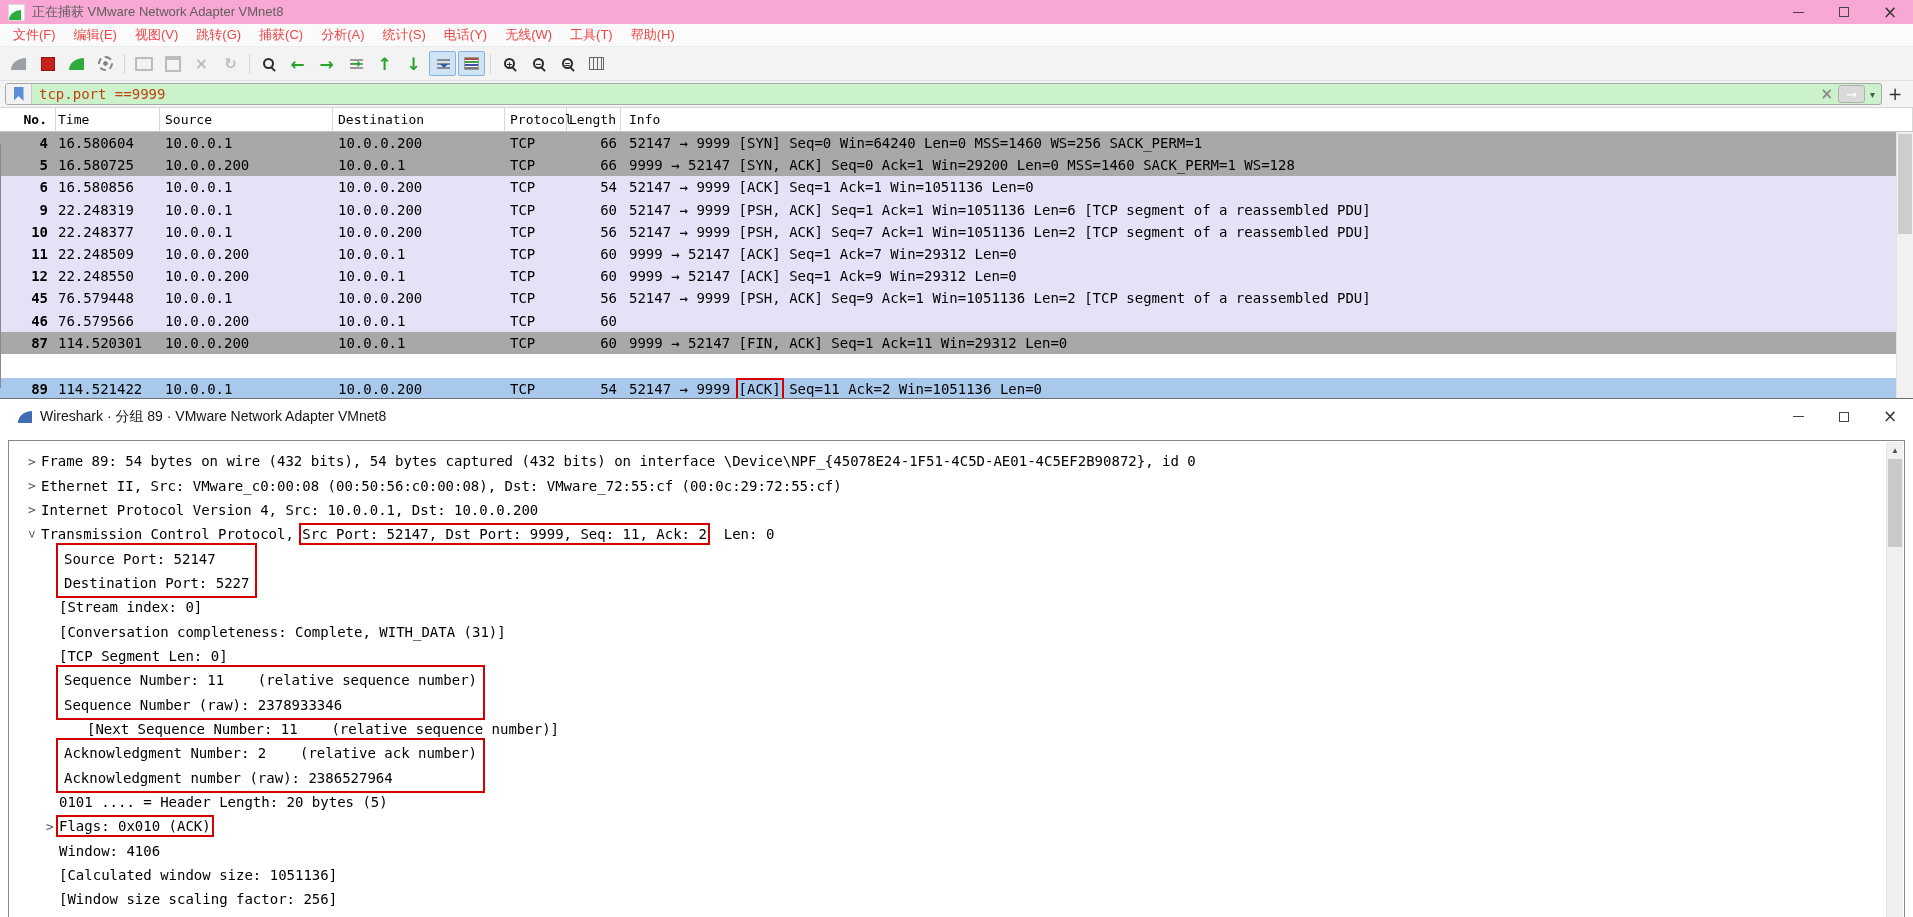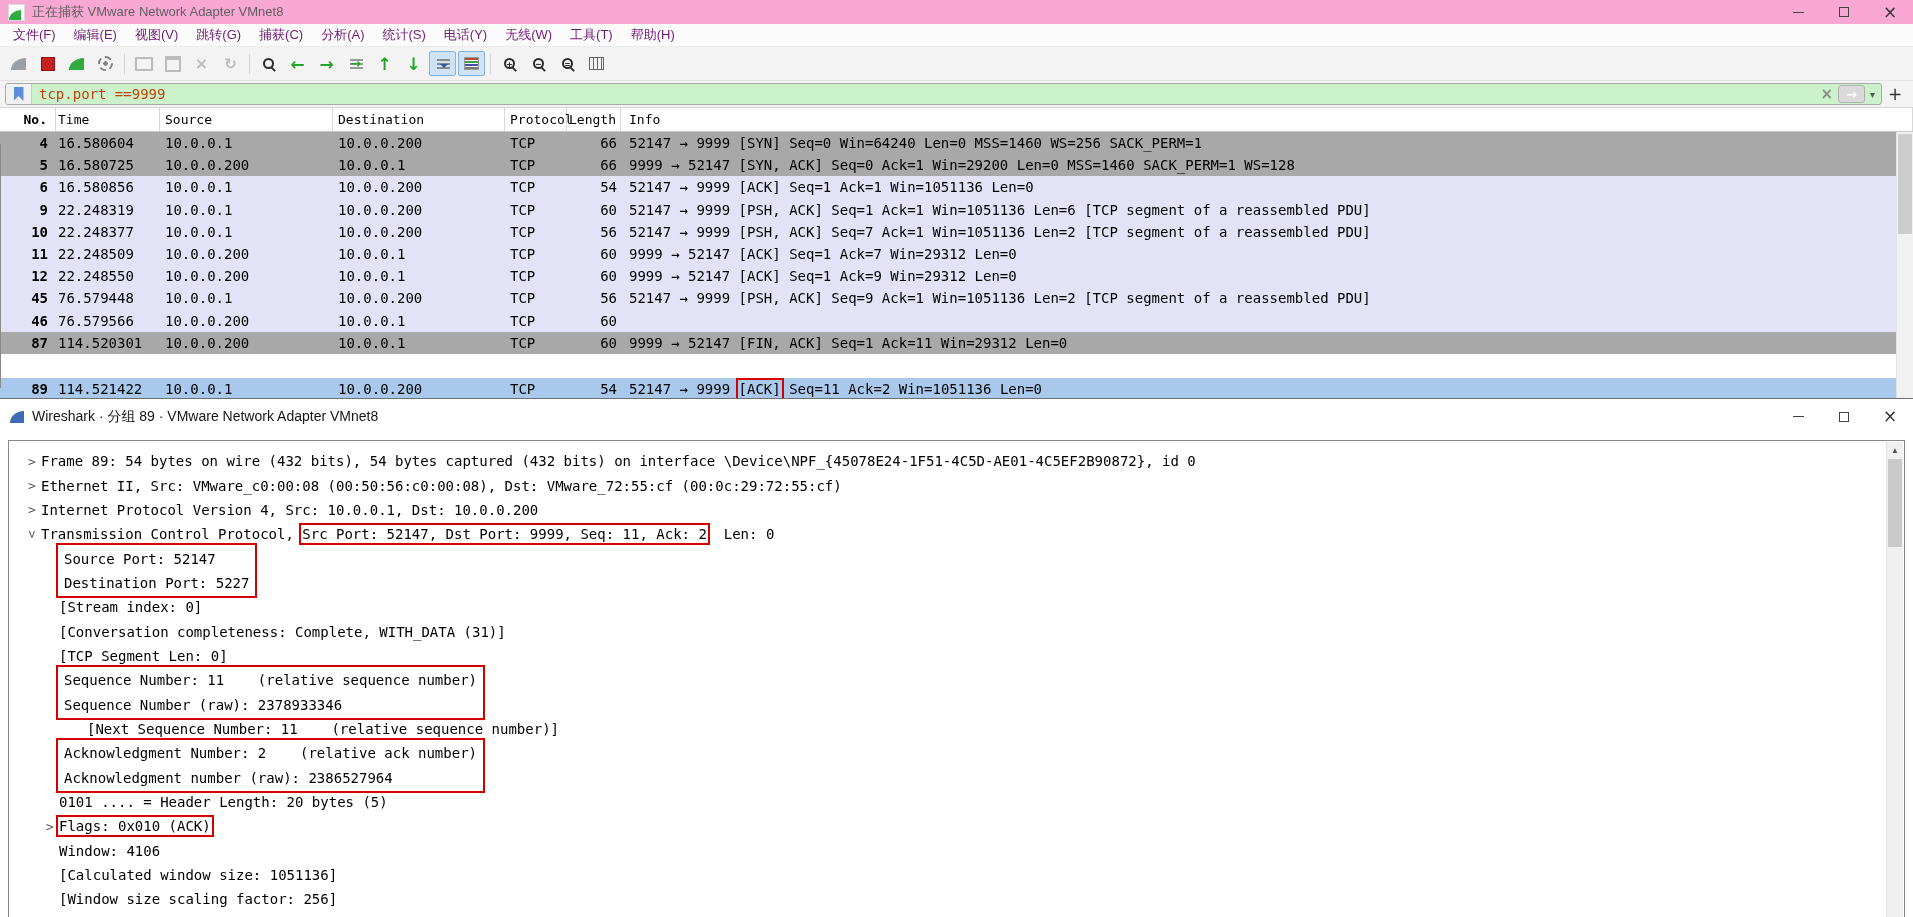--- a/index.html
+++ b/index.html
@@ -17,21 +17,21 @@
   .fin.blue  { width:14px; height:12px; background:#3e6db5; }
   .t-text { font-size:13px; color:#5f5f5f; }
   .winbtns { margin-left:auto; display:flex; height:100%; }
   .wbtn { width:46px; height:100%; display:flex; align-items:center; justify-content:center; }
   .g-min { width:11px; height:1px; background:#444; display:block; }
   .g-max { width:10px; height:10px; border:1px solid #444; display:block; }
   .g-close { font-size:17px; color:#333; line-height:1; font-family:"DejaVu Sans",sans-serif; }
 
   .menubar { height:23px; background:#fbfbfb; border-bottom:1px solid #ececec;
              display:flex; align-items:center; padding-left:4px; }
-  .mitem { padding:0 9px; font-size:13px; color:#701a75; }
+  .mitem { padding:0 9px; font-size:13px; color:#ef4444; }
 
   .toolbar { height:34px; background:#f3f3f3; border-bottom:1px solid #e2e2e2;
              display:flex; align-items:center; padding-left:4px; }
   .tbtn { width:27px; height:25px; display:flex; align-items:center; justify-content:center;
           position:relative; margin:0 1px; }
   .tbtn.active { background:#cfe3f6; border:1px solid #84b4dd; border-radius:2px; }
   .tsep { width:1px; height:20px; background:#d5d5d5; margin:0 4px; }
   .k-fin::before { content:""; width:15px; height:12px; border-radius:100% 0 0 0; background:#9aa0a5; }
   .k-fin-green::before { content:""; width:15px; height:12px; border-radius:100% 0 0 0; background:#2fab3f; }
   .k-stop::before { content:""; width:12px; height:12px; background:#c8201e; border:1px solid #8e1414; }
@@ -101,21 +101,21 @@
   .c-info  { flex:1; padding-left:8px; }
   .rbox { outline:2px solid var(--annotation-red); outline-offset:1px; }
   .rel, .rel-tick { position:absolute; background:#8a8a8a; z-index:2; }
   .vsb { position:absolute; right:0; top:0; width:17px; height:100%; background:#f1f1f1;
          border-left:1px solid #e3e3e3; }
   .vsb .thumb { position:absolute; left:1px; right:1px; top:2px; height:100px; background:#cdcdcd; }
 
   
   .win2 { position:absolute; left:0; top:398px; width:1913px; height:519px; background:#fff;
           border-top:1px solid #6f6f6f; overflow:hidden; }
-  .titlebar2 { height:35px; background:#fff; display:flex; align-items:center; padding-left:10px; }
+  .titlebar2 { height:35px; background:#fff; display:flex; align-items:center; padding-left:18px; }
   .t2-text { font-size:14px; color:#151515; margin-left:8px; }
   .pane { position:absolute; left:8px; right:8px; top:41px; height:520px; background:#fff;
           border:1px solid #888; }
   .tree { position:relative; padding-top:8px; font:14px "DejaVu Sans Mono",monospace; color:#000; }
   .t-line { height:24.35px; display:flex; align-items:center; white-space:pre; }
   .tarrow { width:18px; display:inline-flex; justify-content:center; color:#5a5a5a;
             font:13px "DejaVu Sans Mono",monospace; flex:none; }
   .tarrow.exp { transform:rotate(90deg); }
   .tseg { white-space:pre; }
   .grp { display:table; outline:2px solid var(--annotation-red); outline-offset:1px; margin-left:50px; }

